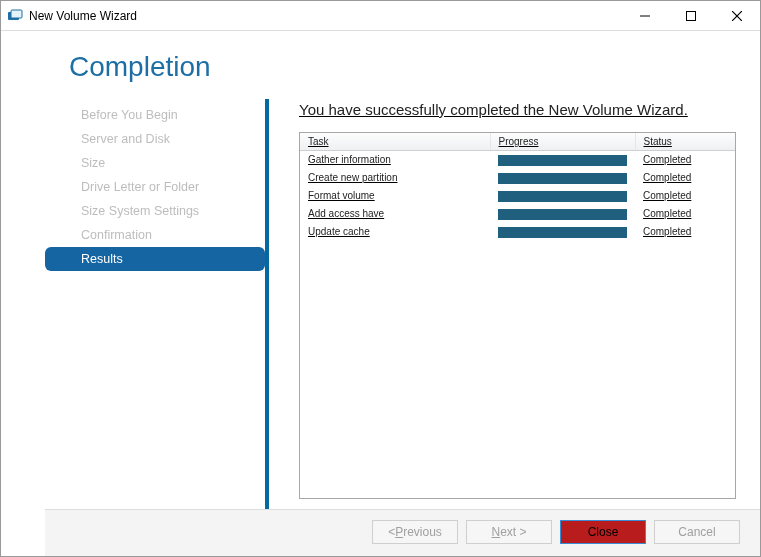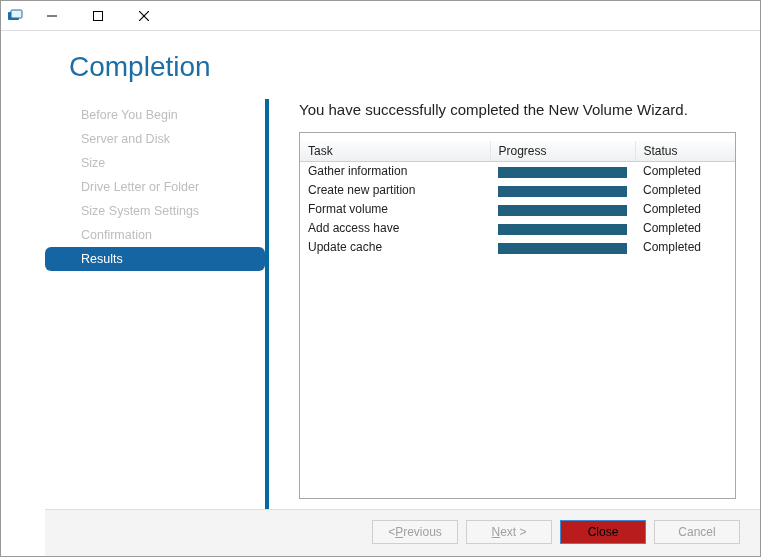--- a/index.html
+++ b/index.html
@@ -82,37 +82,37 @@
   .sidebar .step.active {
     background: #1565a3;
     color: #fff;
     border-radius: 6px;
   }
   .main {
     flex: 1;
     padding: 2px 24px 10px 22px;
     display: flex;
     flex-direction: column;
+    text-decoration: underline;
   }
   .main .message {
     font-size: 15px;
     color: #222;
     margin-bottom: 14px;
   }
   .table-wrap {
     border: 1px solid #a7a7a7;
     flex: 1;
     background: #fff;
     overflow: hidden;
   }
   table {
     width: 100%;
     border-collapse: collapse;
-    font-size: 12px;
-    margin-top: 8px;
+    font-size: 10px;
   }
   thead th {
     text-align: left;
     font-weight: 400;
     color: #222;
     padding: 3px 8px;
     background: linear-gradient(#fdfdfd, #eef0f2);
     border-bottom: 1px solid #cfcfcf;
     border-right: 1px solid #e6e6e6;
   }
@@ -164,20 +164,21 @@
 </head>
 <body>
 
 <div class="titlebar">
   <span class="app-icon">
     <svg width="16" height="16" viewBox="0 0 16 16">
       <rect x="1" y="4" width="11" height="8" rx="1" fill="#1c6ea4"></rect>
       <rect x="4" y="2" width="11" height="8" rx="1" fill="#e6f2fa" stroke="#1c6ea4" stroke-width="1"></rect>
     </svg>
   </span>
+  <span class="title">New Volume Wizard</span>
   <div class="win-controls">
     <div class="win-btn">
       <svg width="10" height="10" viewBox="0 0 10 10">
           <line x1="0" y1="5" x2="10" y2="5" stroke="#000" stroke-width="1"></line>
         </svg>
     </div>
     <div class="win-btn">
       <svg width="10" height="10" viewBox="0 0 10 10">
           <rect x="0.5" y="0.5" width="9" height="9" fill="none" stroke="#000" stroke-width="1"></rect>
         </svg>

